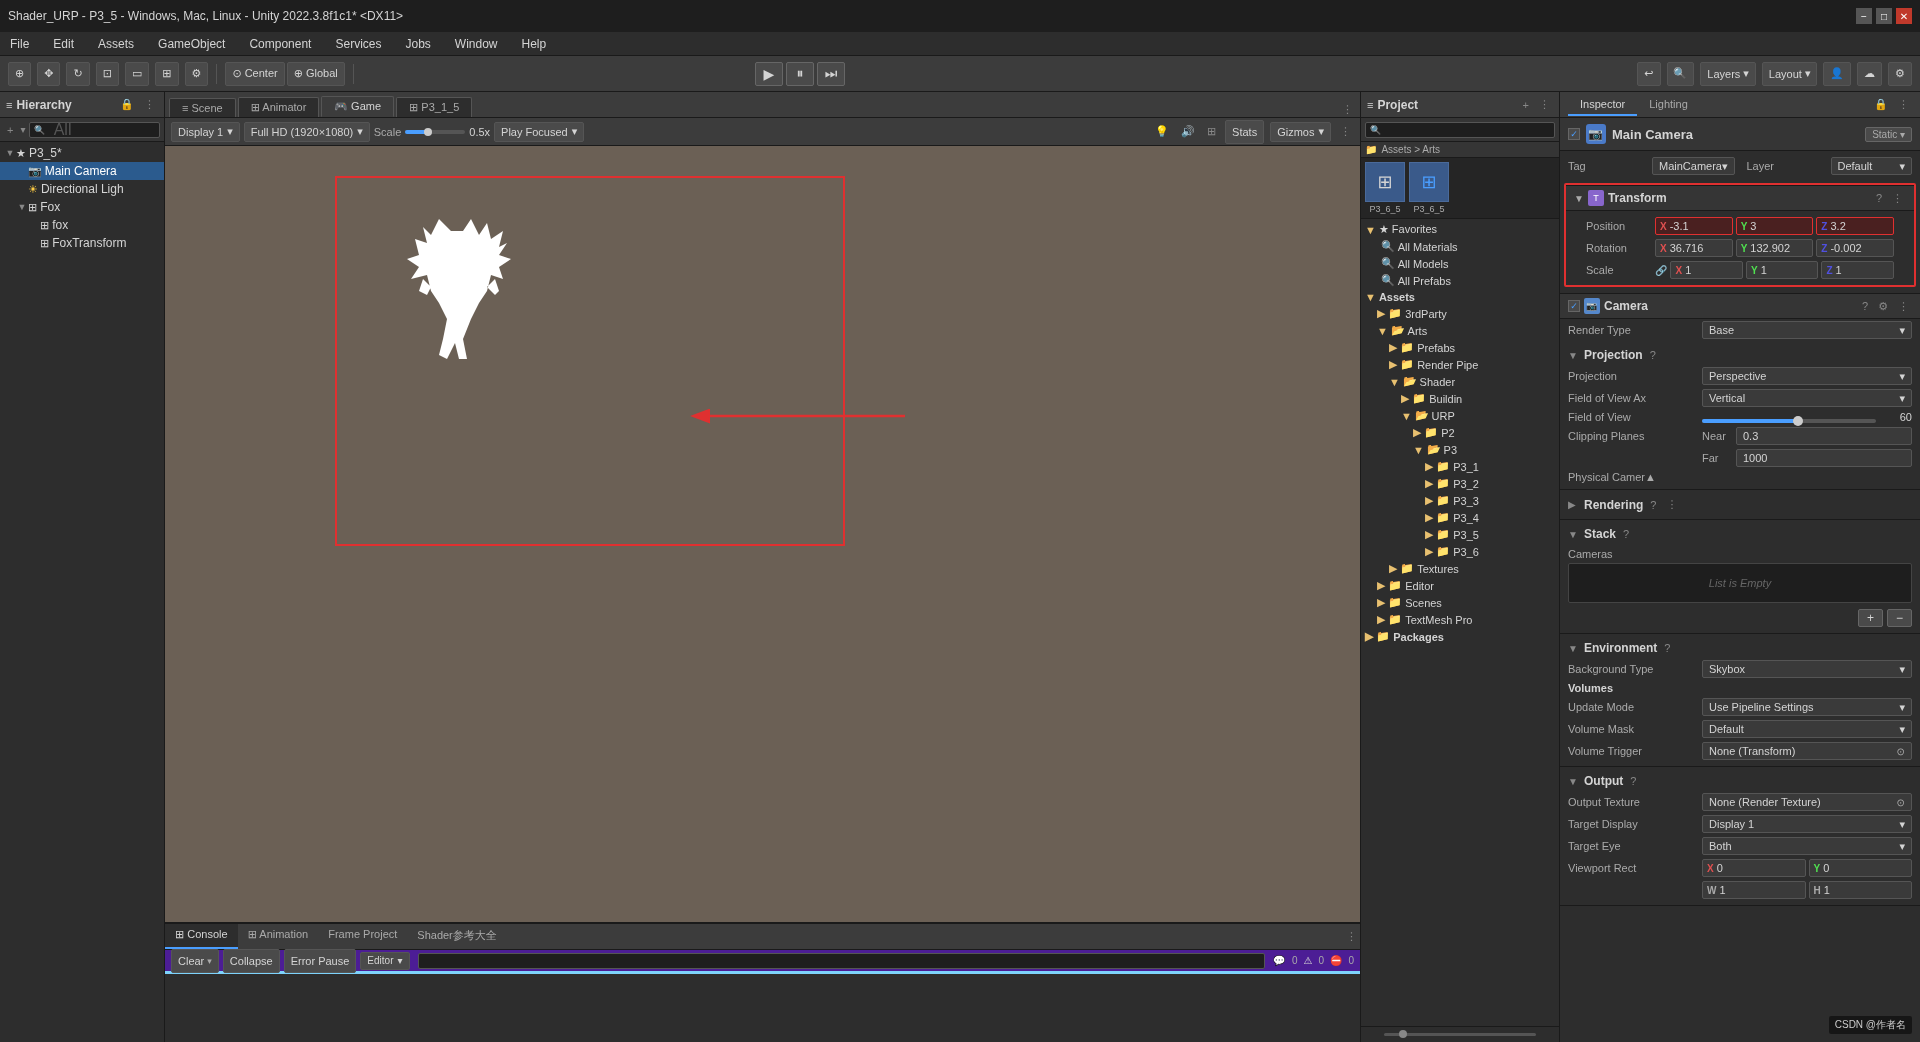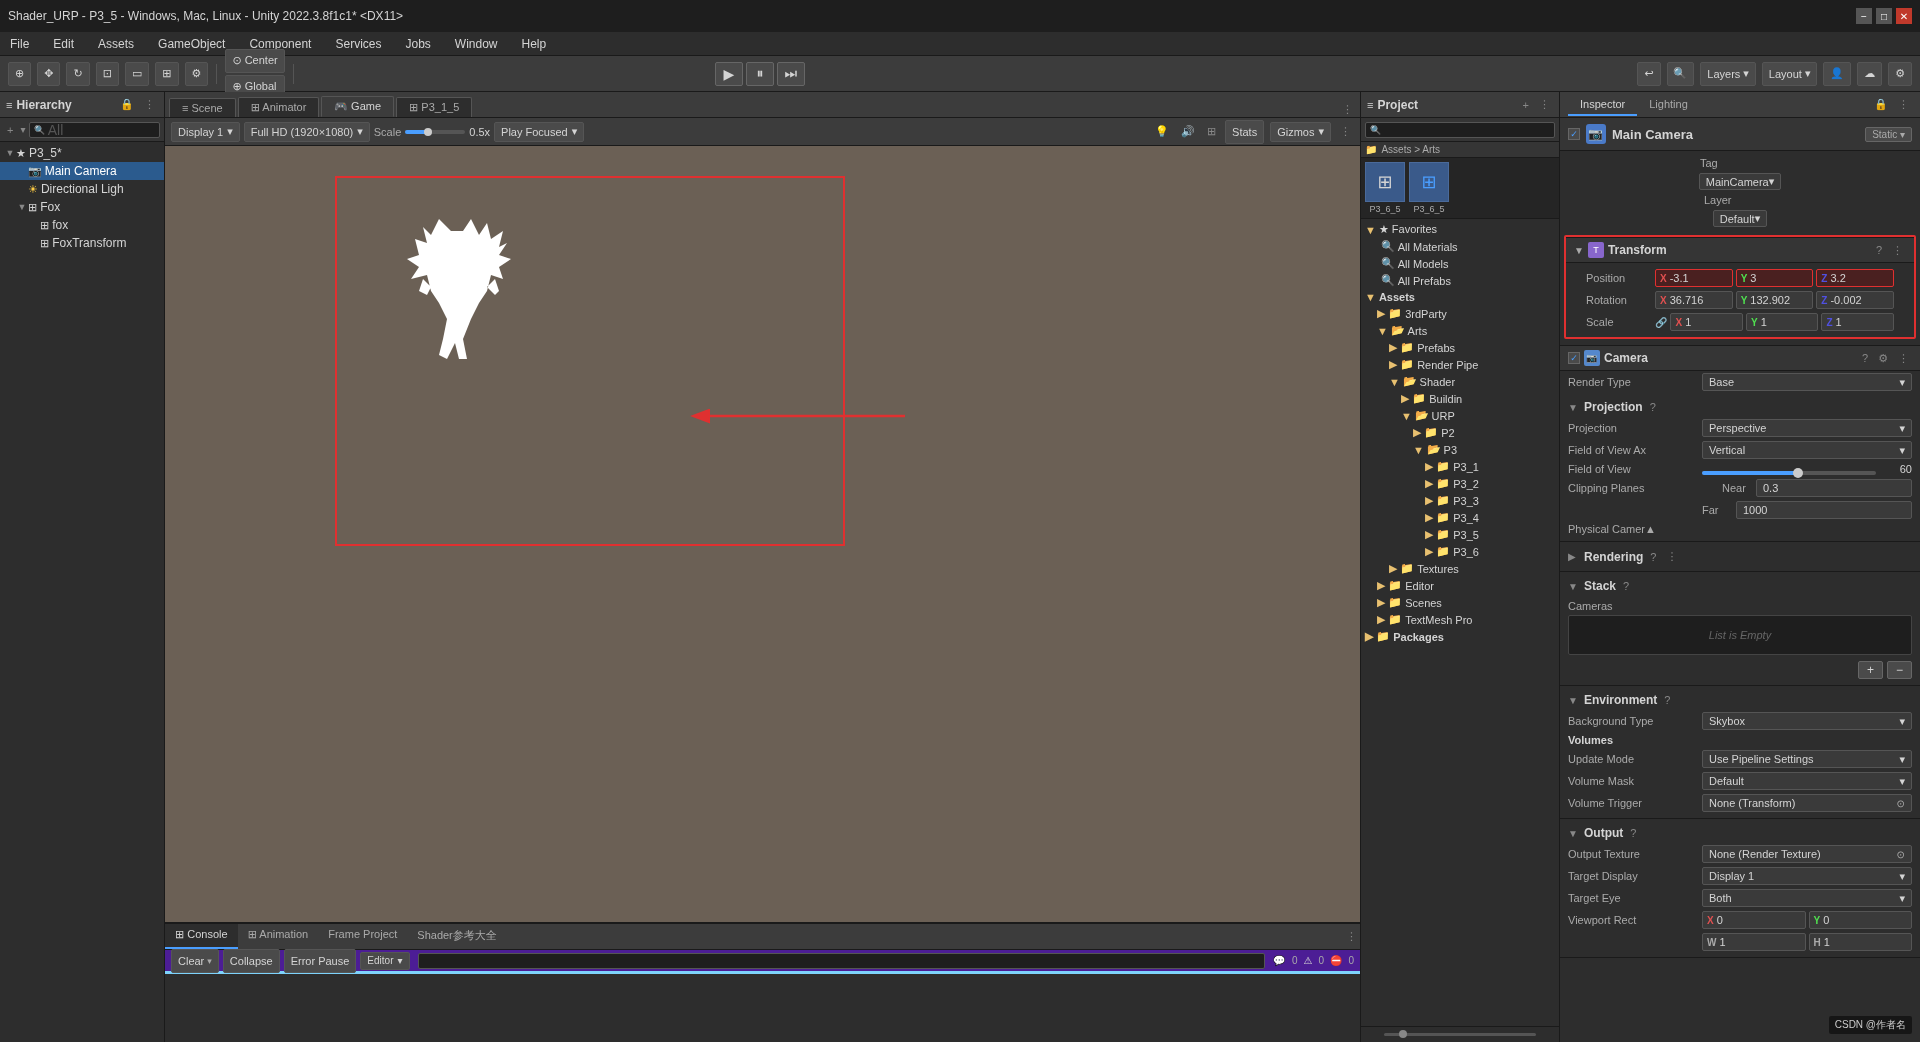--- a/index.html
+++ b/index.html
@@ -69,21 +69,21 @@
     .inspector-header { background: #3c3c3c; height: 26px; display: flex; align-items: center; padding: 0 8px; gap: 8px; border-bottom: 1px solid #1a1a1a; }
     .inspector-tabs { display: flex; }
     .inspector-tab { padding: 4px 12px; font-size: 11px; cursor: pointer; color: #aaa; }
     .inspector-tab.active { color: #d4d4d4; border-bottom: 2px solid #4a9eff; }
     
     .insp-object-header { display: flex; align-items: center; padding: 6px 8px; gap: 6px; background: #353535; border-bottom: 1px solid #1a1a1a; }
     .object-icon { width: 20px; height: 20px; background: #4a7ac8; border-radius: 3px; display: flex; align-items: center; justify-content: center; font-size: 12px; }
     .object-name { font-size: 13px; font-weight: bold; color: #d4d4d4; flex: 1; }
     .static-badge { background: #4a4a4a; border: 1px solid #666; padding: 1px 6px; font-size: 10px; color: #aaa; border-radius: 2px; }
     
-    .insp-row { display: flex; align-items: center; padding: 2px 8px; gap: 4px; font-size: 11px; flex-direction: column; }
+    .insp-row { display: flex; align-items: center; padding: 2px 8px; gap: 4px; font-size: 11px; }
     .insp-label { color: #aaa; width: 80px; flex-shrink: 0; }
     .insp-dropdown { background: #3a3a3a; border: 1px solid #555; color: #d4d4d4; padding: 1px 6px; font-size: 11px; border-radius: 2px; flex: 1; height: 18px; display: flex; align-items: center; justify-content: space-between; cursor: pointer; }
     
     .component-header { display: flex; align-items: center; padding: 4px 8px; background: #353535; border-top: 1px solid #1a1a1a; border-bottom: 1px solid #1a1a1a; gap: 4px; }
     .component-icon { width: 16px; height: 16px; background: #5588cc; border-radius: 2px; display: flex; align-items: center; justify-content: center; font-size: 9px; color: white; }
     .component-name { font-size: 12px; font-weight: bold; color: #d4d4d4; flex: 1; }
     .component-toggle { color: #aaa; font-size: 10px; }
     
     .transform-section { padding: 4px 12px; }
     .xyz-row { display: flex; align-items: center; padding: 2px 8px; gap: 4px; font-size: 11px; }
@@ -161,21 +161,21 @@
 
 <div id="main-toolbar">
   <button class="toolbar-btn">⊕</button>
   <button class="toolbar-btn">✥</button>
   <button class="toolbar-btn">↻</button>
   <button class="toolbar-btn">⊡</button>
   <button class="toolbar-btn">▭</button>
   <button class="toolbar-btn">⊞</button>
   <button class="toolbar-btn">⚙</button>
   <div class="toolbar-sep"></div>
-  <div style="display:flex;gap:2px;flex-direction:column;">
+  <div style="display:flex;gap:2px;">
     <button class="toolbar-btn">⊙ Center</button>
     <button class="toolbar-btn">⊕ Global</button>
   </div>
   <div class="toolbar-sep"></div>
   <div style="display:flex;gap:3px;margin-left:auto;margin-right:auto;">
     <button class="play-btn">▶</button>
     <button class="play-btn">⏸</button>
     <button class="play-btn">⏭</button>
   </div>
   <div id="toolbar-right">
@@ -202,21 +202,21 @@
       <div class="panel-header-icons">
         <button class="icon-btn">🔒</button>
         <button class="icon-btn">⋮</button>
       </div>
     </div>
     <div class="panel-toolbar">
       <button class="icon-btn">+</button>
       <span style="font-size:10px;color:#888;">▾</span>
       <div style="flex:1;background:#1e1e1e;border:1px solid #555;height:16px;display:flex;align-items:center;padding:0 4px;border-radius:2px;">
         <span style="font-size:9px;color:#666;">🔍</span>
-        <span style="font-size:14px;color:#555;margin-left:2px;">All</span>
+        <span style="font-size:16px;color:#555;margin-left:8px;">All</span>
       </div>
     </div>
     <div class="panel-content scrollbar">
       <div class="tree-item">
         <span class="arrow">▼</span>
         <span class="icon">★</span>
         <span>P3_5*</span>
       </div>
       <div class="tree-item selected">
         <span class="indent" style="width:12px;"></span>
@@ -697,21 +697,21 @@
             <div class="slider-track" style="flex:1;">
               <div class="slider-fill" style="width:55%;"></div>
               <div class="slider-thumb" style="left:55%;"></div>
             </div>
             <span class="slider-value">60</span>
           </div>
         </div>
 
         <div class="field-row">
           <span class="field-label">Clipping Planes</span>
-          <div style="display:flex;align-items:center;gap:4px;flex:1;margin-left:20px;">
+          <div style="display:flex;align-items:center;gap:4px;flex:1;">
             <span style="font-size:11px;color:#aaa;width:30px;">Near</span>
             <div class="field-value">
               <span class="field-value-text">0.3</span>
             </div>
           </div>
         </div>
 
         <div class="field-row">
           <span class="field-label"></span>
           <div style="display:flex;align-items:center;gap:4px;flex:1;">

